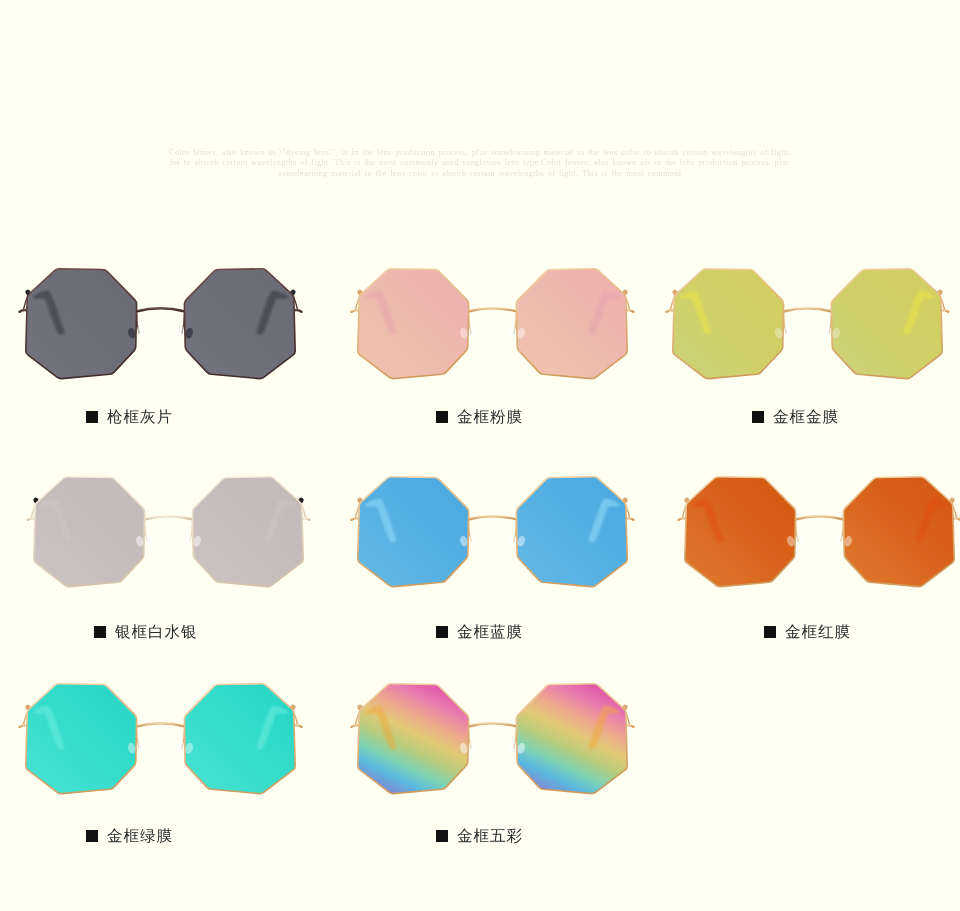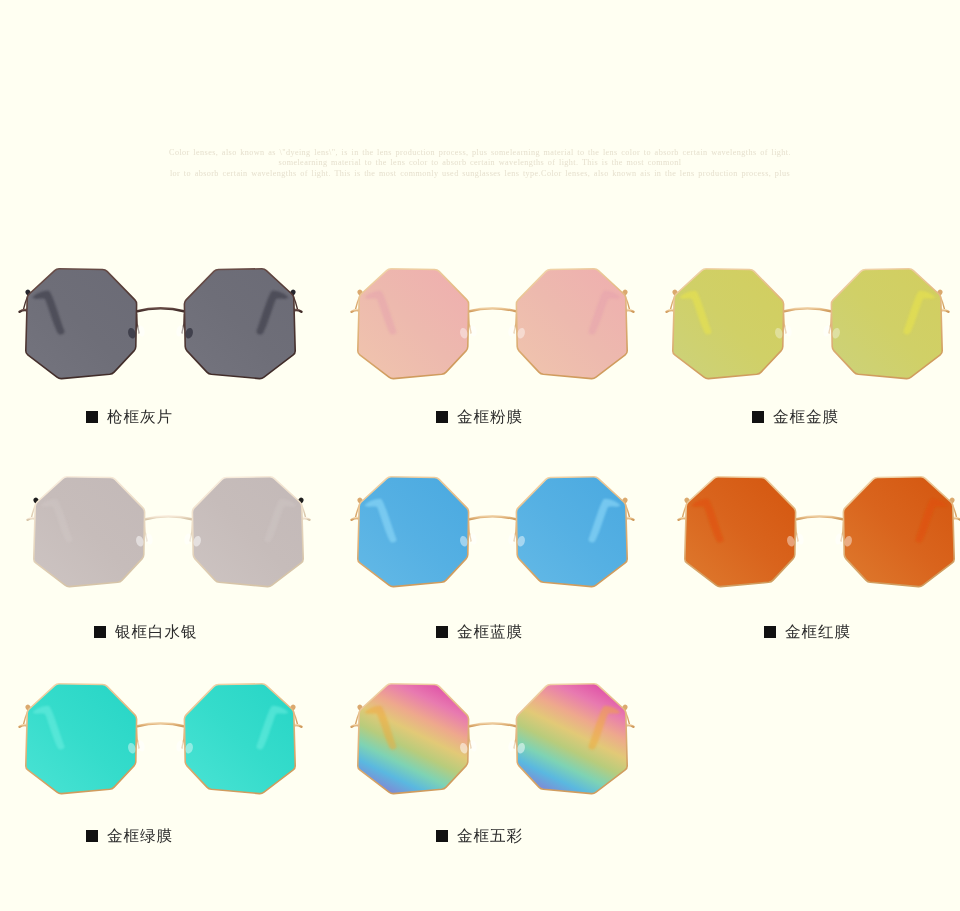--- a/index.html
+++ b/index.html
@@ -23,22 +23,22 @@
   .bullet{width:12px;height:12px;background:#111;flex:0 0 auto;}
   .cap-text{font-size:15.6px;line-height:16px;color:#2b2b2b;margin-left:9px;
             letter-spacing:0.9px;white-space:nowrap;}
 </style>
 </head>
 <body>
 
 <div id="page">
   <div class="intro">
     <div>Color lenses, also known as \"dyeing lens\", is in the lens production process, plus somelearning material to the lens color to absorb certain wavelengths of light.</div>
+    <div>lor to absorb certain wavelengths of light. This is the most commonly used sunglasses lens type.Color lenses, also known ais in the lens production process, plus</div>
     <div>somelearning material to the lens color to absorb certain wavelengths of light. This is the most commonl</div>
-    <div>lor to absorb certain wavelengths of light. This is the most commonly used sunglasses lens type.Color lenses, also known ais in the lens production process, plus</div>
   </div>
   <div class="grid" id="grid">
       <div class="cell" style="left: 0px; top: 0px;">
         <div class="shot" style="position:absolute;left:2px;top:255px">
   <svg width="320" height="150" viewBox="0 0 320 150" xmlns="http://www.w3.org/2000/svg">
     <defs>
       <linearGradient id="lnp0" x1="1" y1="0" x2="0" y2="1" gradientUnits="objectBoundingBox">
          <stop offset="0" stop-color="#6b6b76"></stop>
          <stop offset="0.5" stop-color="#6e6e78"></stop>
          <stop offset="1" stop-color="#74747e"></stop>

